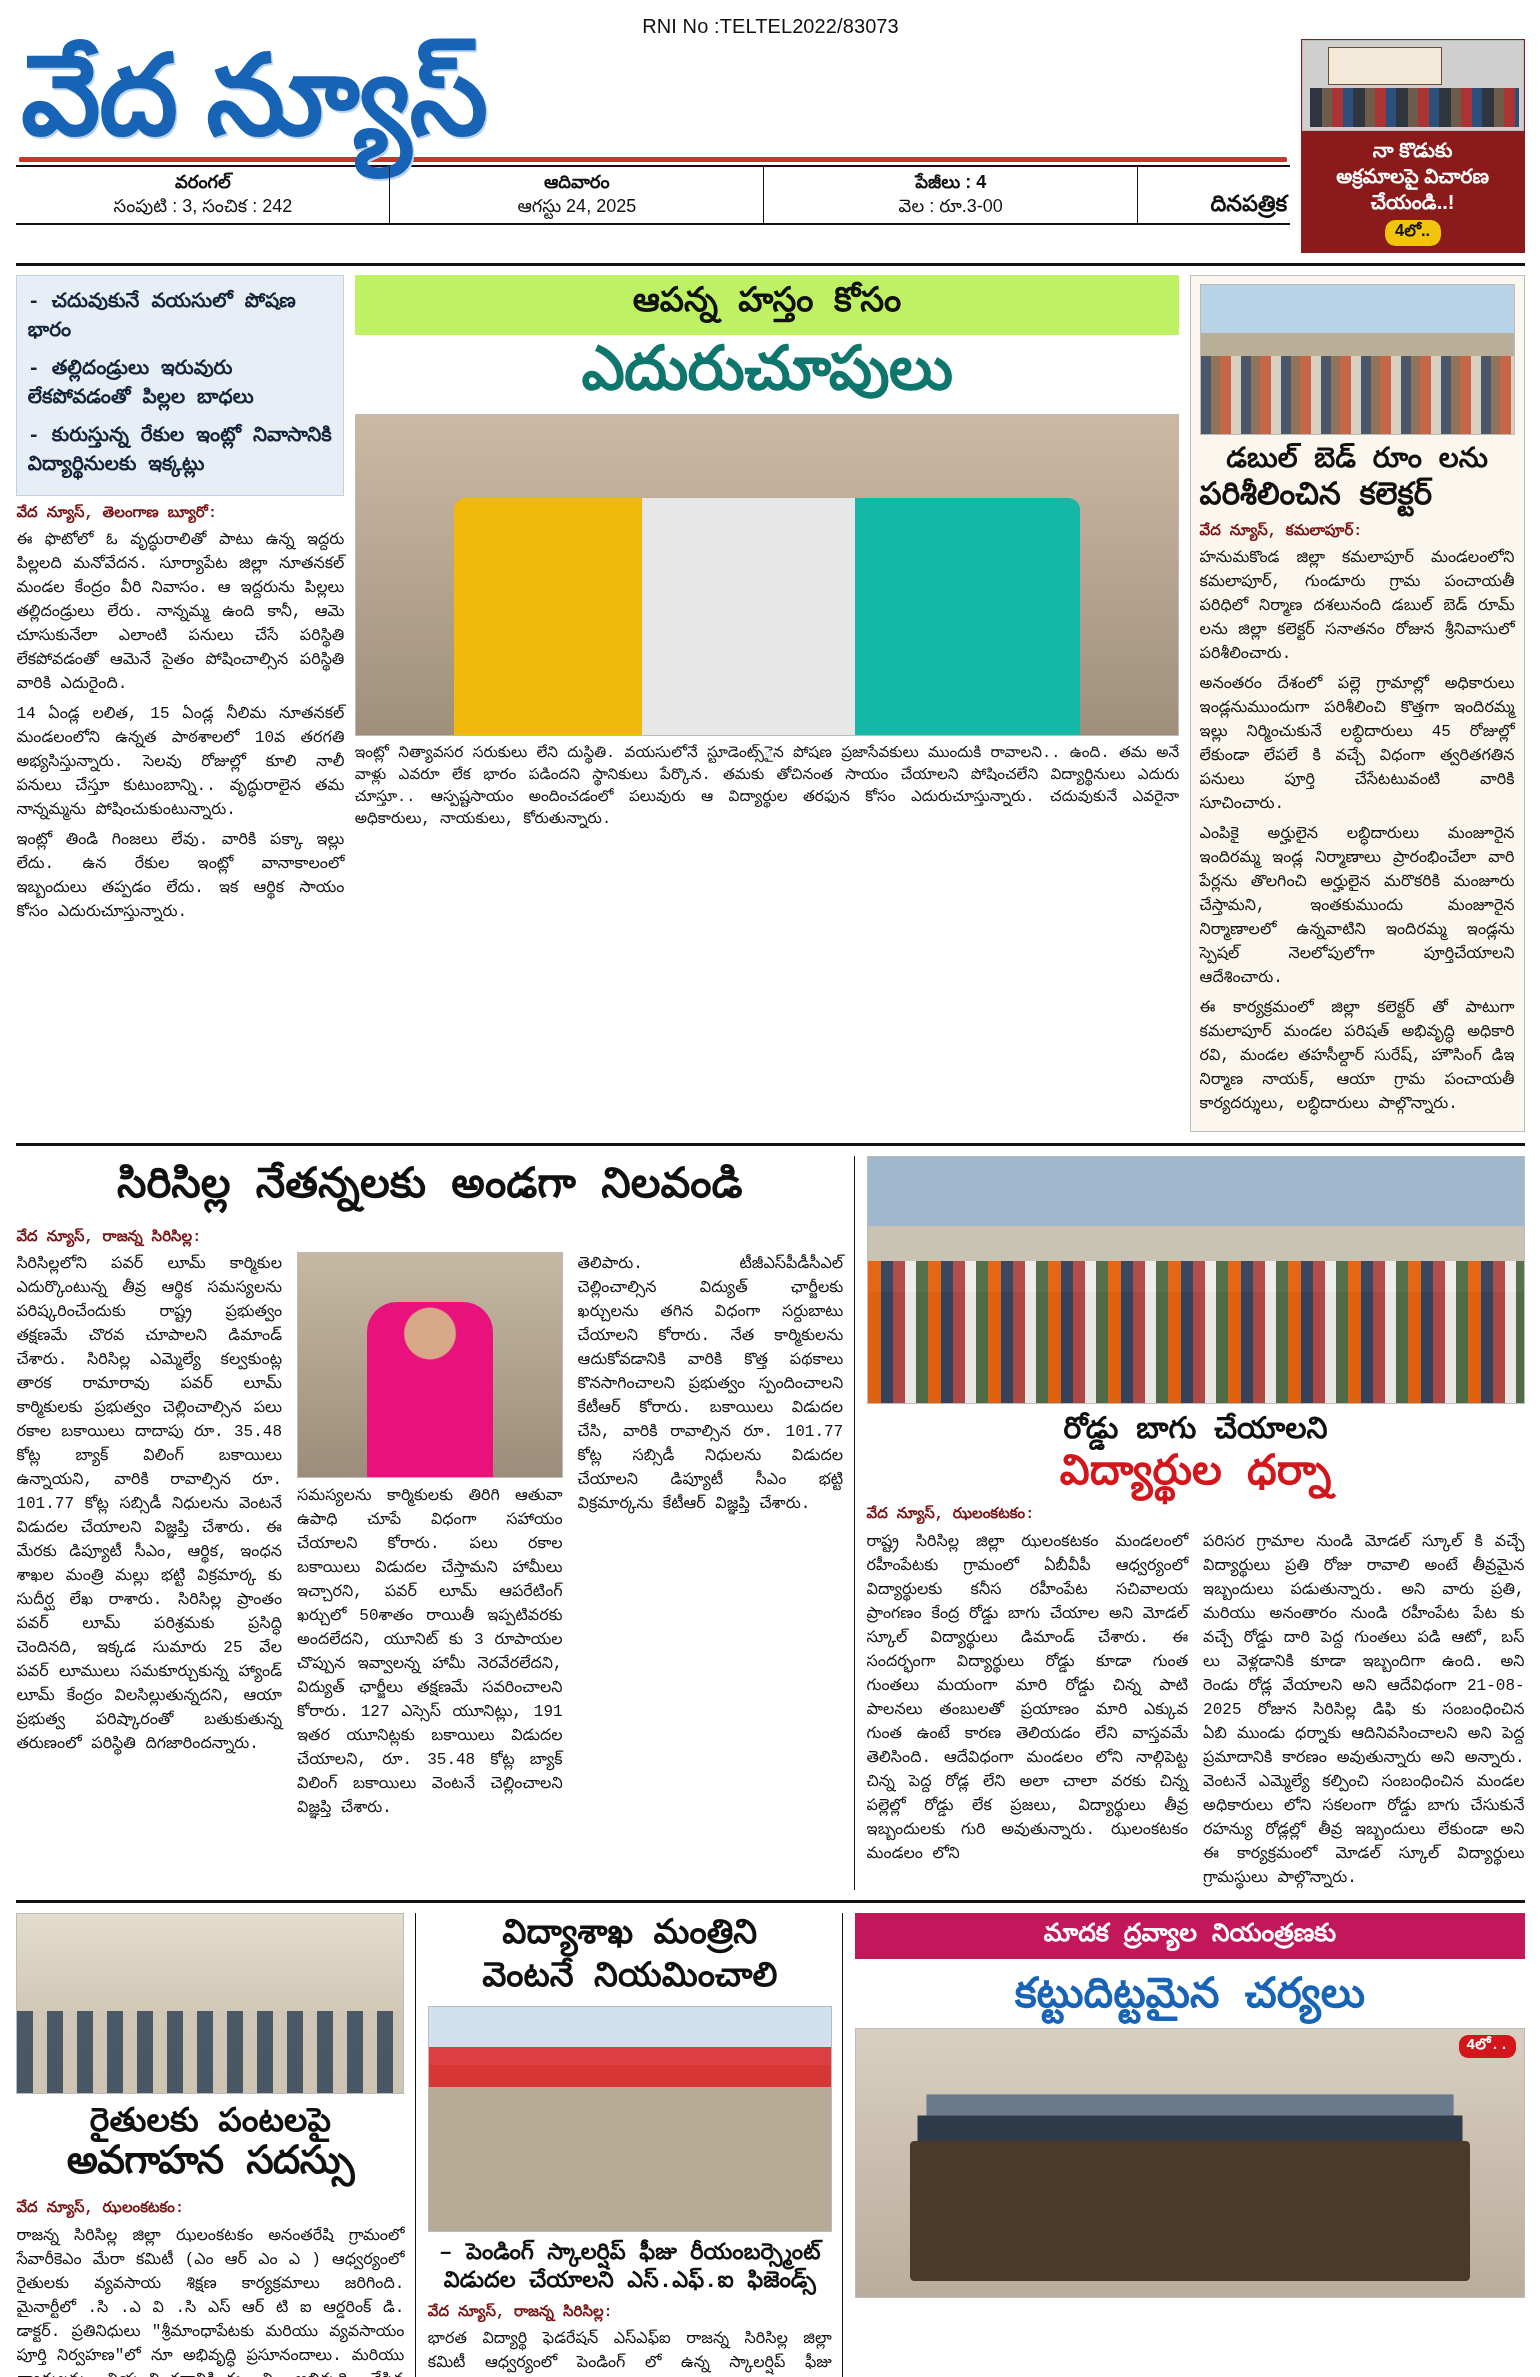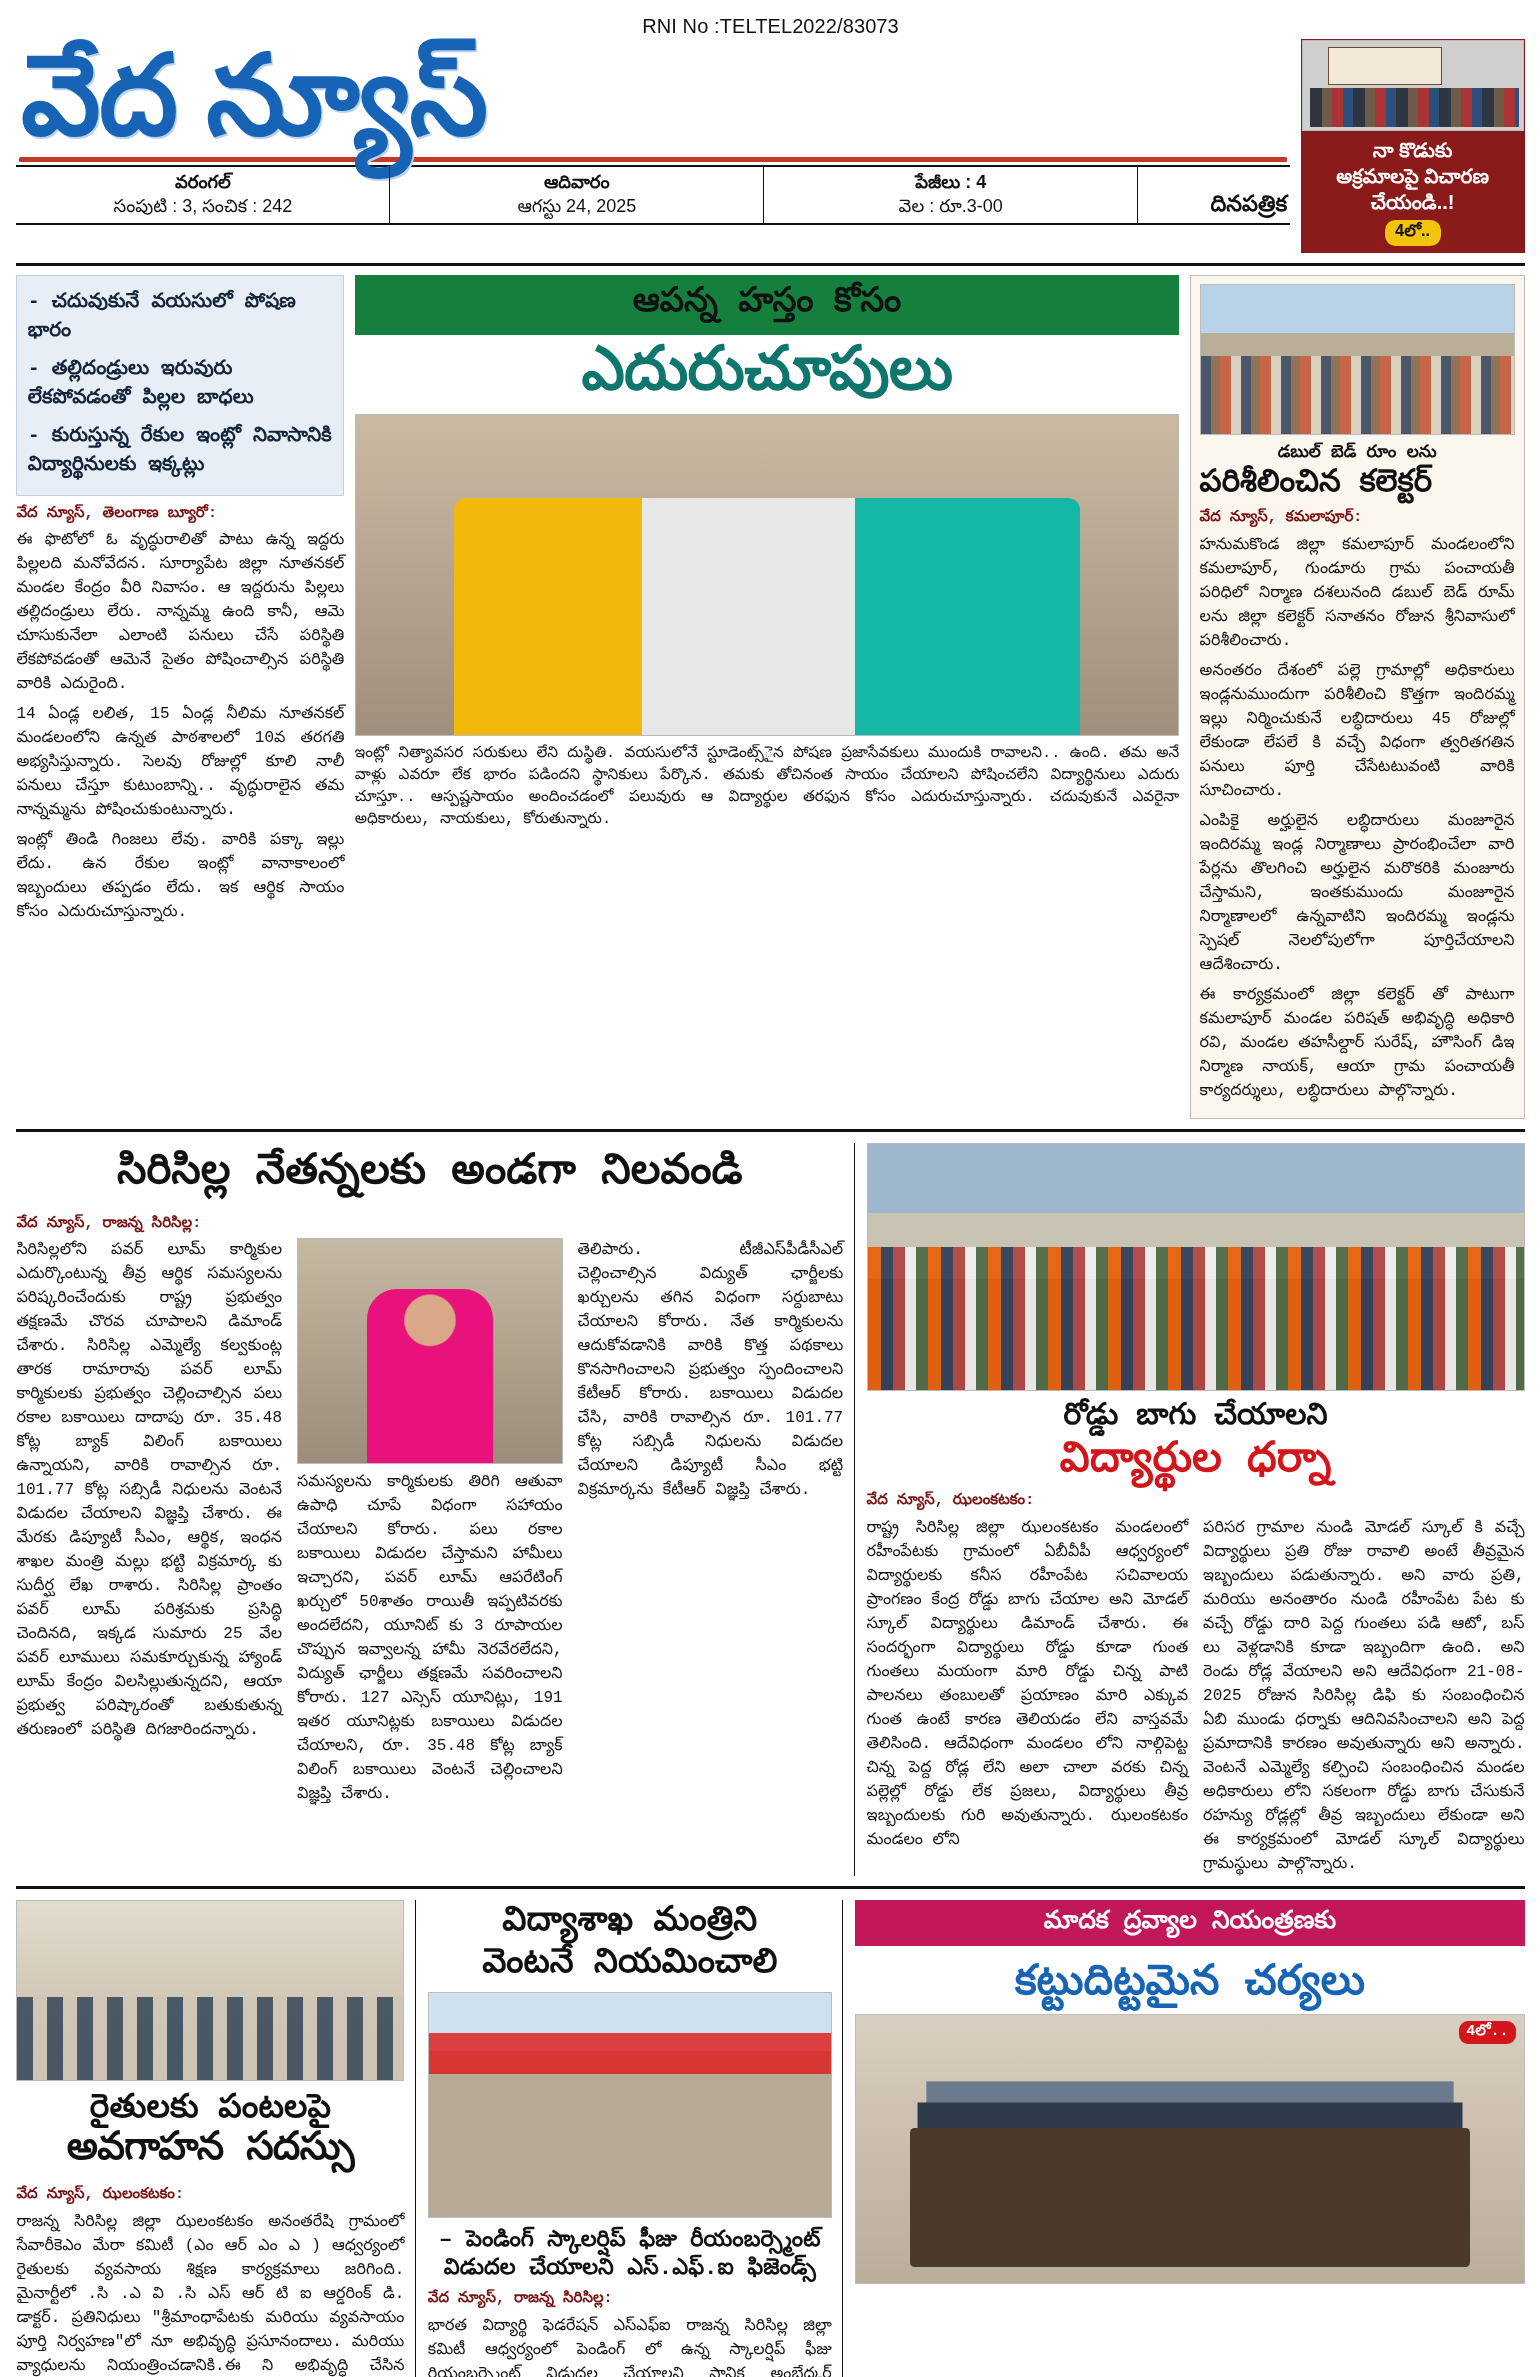--- a/index.html
+++ b/index.html
@@ -82,34 +82,34 @@
     background:#e8eef5;border:0.7px solid #c3d2e2;padding:10.4px 10.4px 7.5px 10.4px;
     font-size:20px;line-height:1.45;font-weight:bold;color:#14243a;
   }
   .bulletbox div{margin-bottom:9px;}
   .byline{font-size:15px;font-weight:bold;color:#7a1414;margin:7.5px 0 4.5px 0;}
   .body{font-size:16px;line-height:1.5;text-align:justify;color:#111;}
   .body p{margin:0 0 6px 0;}
 
   
   .kicker{
-    background:#15803d;text-align:center;font-size:34px;font-weight:bold;color:#111;padding:6px 0 7.5px 0;
+    background:#bef264;text-align:center;font-size:34px;font-weight:bold;color:#111;padding:6px 0 7.5px 0;
   }
   .bighead{
     text-align:center;font-size:61px;font-weight:bold;color:#0f766e;line-height:1.05;padding:6px 0 9px 0;
     letter-spacing:-0.7px;
   }
   .photo{
     position:relative;overflow:hidden;background:#cfcfcf;border:0.7px solid #bbb;
   }
   .ph-cap{font-size:15.3px;line-height:1.45;text-align:justify;padding-top:6px;}
 
   
   .rbox{border:0.7px solid #bdbdbd;background:#fbf7ef;padding:7.5px 9px 9px 9px;box-sizing:border-box;}
-  .rhead1{text-align:center;font-size:17px;font-weight:bold;line-height:1.25;margin-top:7.5px;}
+  .rhead1{text-align:center;font-size:28px;font-weight:bold;line-height:1.25;margin-top:7.5px;}
   .rhead2{text-align:left;font-size:31px;font-weight:bold;line-height:1.2;}
 
   
   .midhead{
     text-align:center;font-size:42px;font-weight:bold;color:#111;line-height:1.2;padding:4.5px 0 9px 0;
   }
 
   .redhead{text-align:center;font-size:42px;font-weight:bold;color:#d2161c;line-height:1.15;}
   .blkhead{text-align:center;font-size:30px;font-weight:bold;color:#111;line-height:1.25;}
 

